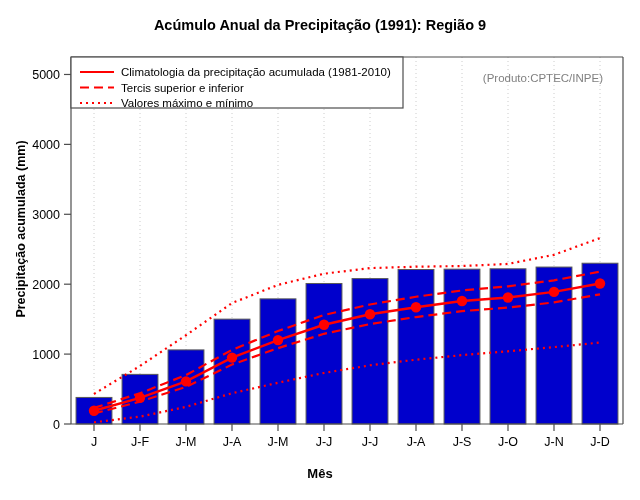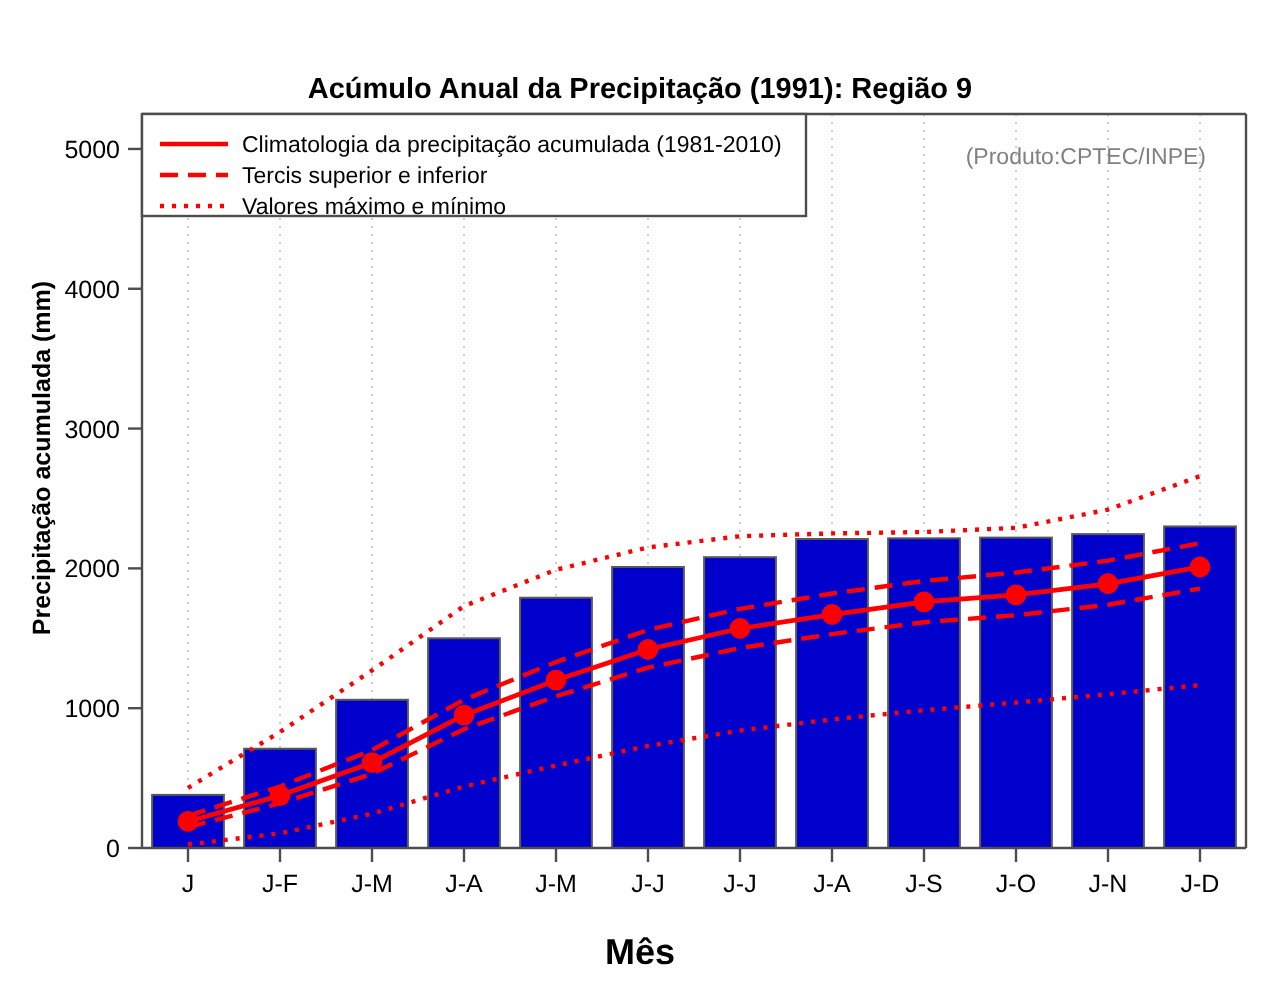--- a/index.html
+++ b/index.html
@@ -4,30 +4,30 @@
 <style>
   html,body{margin:0;padding:0;}
   body{
     width:640px;height:500px;background:#ffffff;
     font-family:"Liberation Sans", sans-serif;
     overflow:hidden;
   }
   #root{position:relative;width:640px;height:500px;}
   .chart-title{
     position:absolute;left:0;top:17px;width:640px;text-align:center;
-    font-size:14.5px;font-weight:bold;color:#000;letter-spacing:0px;margin-top:20px;
+    font-size:14.5px;font-weight:bold;color:#000;letter-spacing:0px;
   }
   .ylabel{
     position:absolute;left:-79px;top:222px;width:200px;text-align:center;
     transform:rotate(-90deg);transform-origin:50% 50%;
     font-size:12.5px;font-weight:bold;color:#000;
   }
   .xlabel{
     position:absolute;left:0;top:466px;width:640px;text-align:center;
-    font-size:18px;font-weight:bold;color:#000;
+    font-size:13px;font-weight:bold;color:#000;
   }
   svg{position:absolute;left:0;top:0;}
   .tick-text{font-family:"Liberation Sans", sans-serif;font-size:12.5px;fill:#000;}
   .legend-text{font-family:"Liberation Sans", sans-serif;font-size:11.5px;fill:#000;}
   .watermark{font-family:"Liberation Sans", sans-serif;font-size:11.5px;fill:#808080;}
 </style>
 </head>
 <body>
 
 <div id="root">

